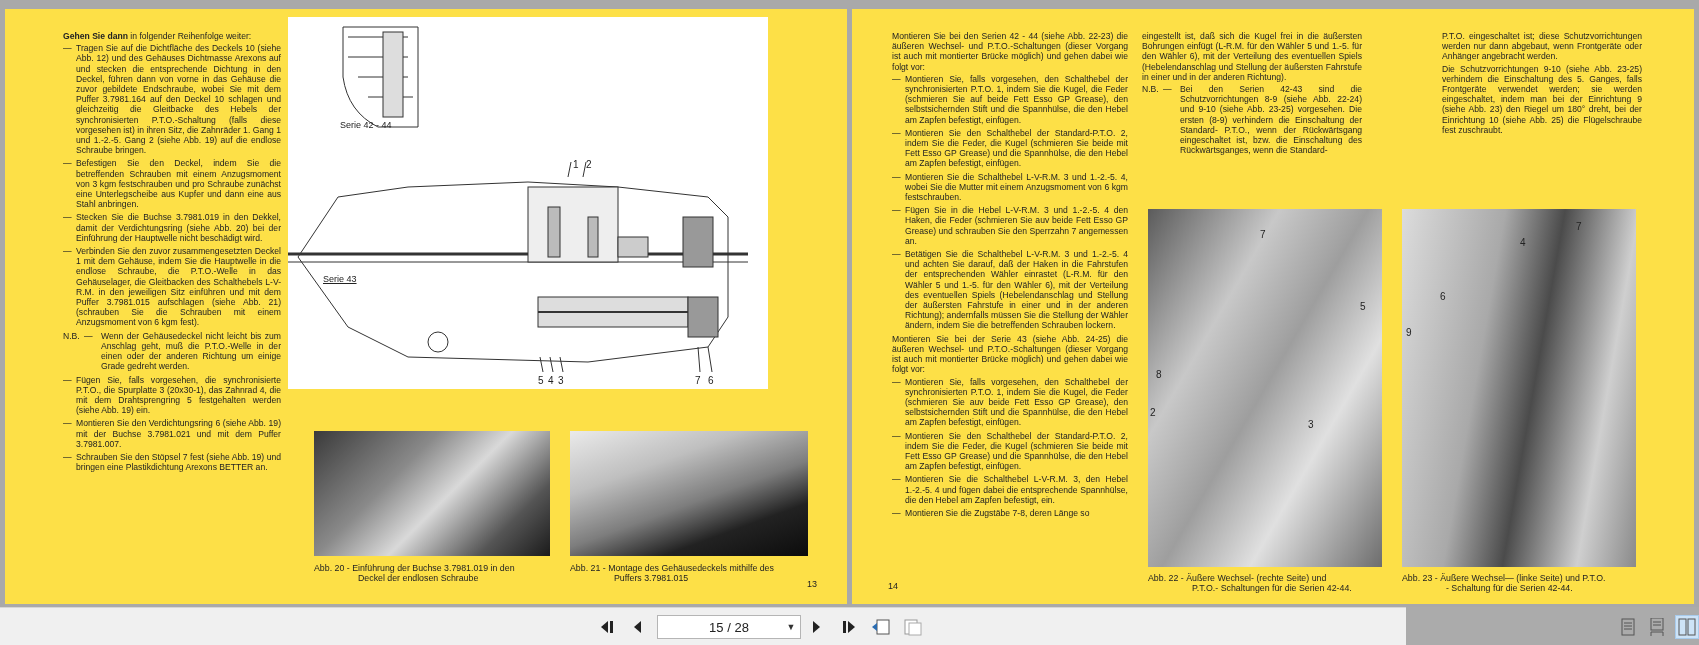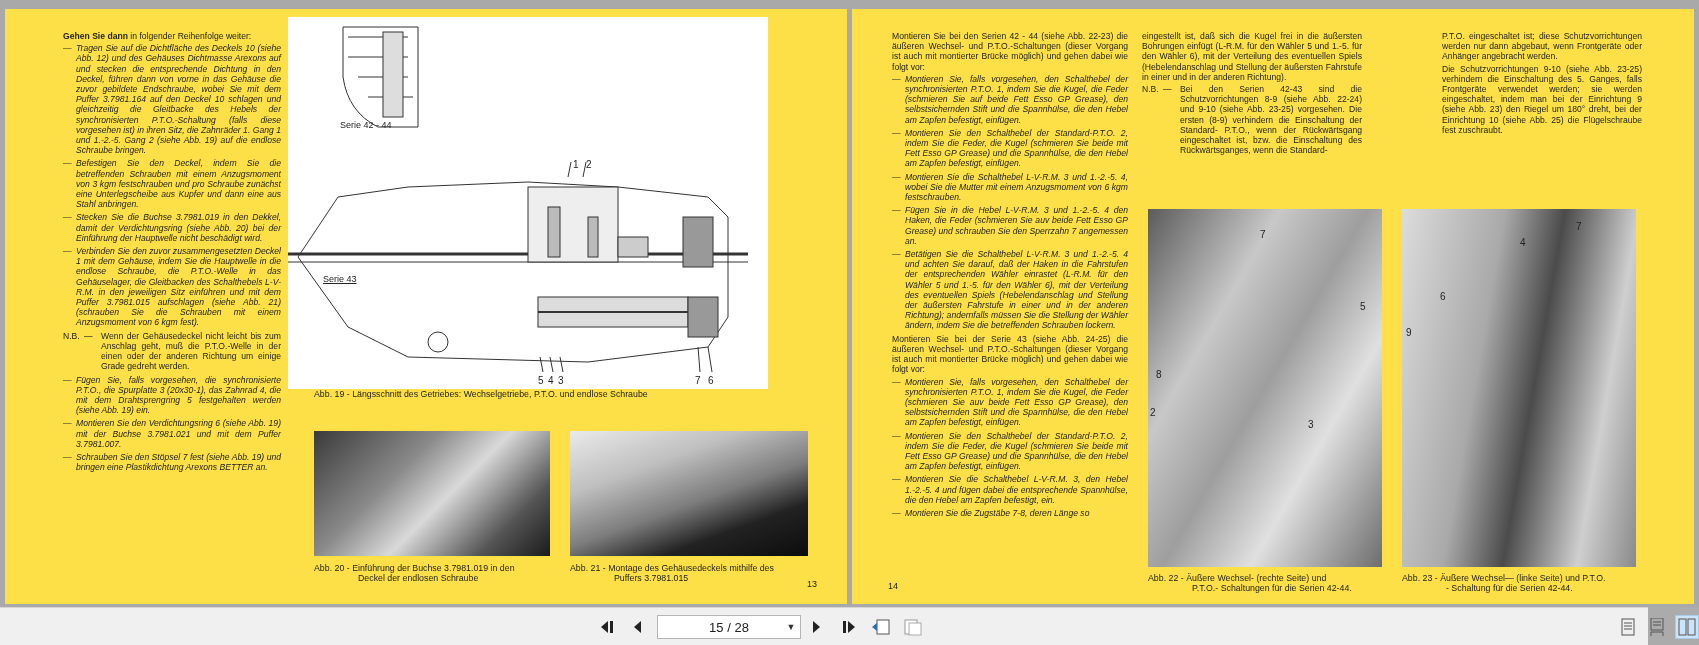--- a/index.html
+++ b/index.html
@@ -3,39 +3,39 @@
 <meta charset="utf-8">
 <style>
   * { box-sizing: border-box; margin: 0; padding: 0; }
   html, body { width: 1699px; height: 645px; overflow: hidden; background: #ababab; font-family: "Liberation Sans", sans-serif; }
   #viewer { position: absolute; left: 0; top: 0; width: 1699px; height: 607px; background: #a9a9a9; }
   .page { position: absolute; top: 9px; height: 595px; background: #fde047; overflow: hidden; }
   #page-left { left: 5px; width: 842px; }
   #page-right { left: 852px; width: 842px; }
   .col { position: absolute; font-size: 8.6px; line-height: 10.2px; color: #222; text-align: justify; }
   .col p { margin-bottom: 2px; }
-  .item { position: relative; padding-left: 13px; margin-bottom: 3px; font-style: italic; }
+  .item { position: relative; padding-left: 13px; margin-bottom: 3px; }
   .item::before { content: "\2014"; position: absolute; left: 0; top: 0; }
   .nb { position: relative; padding-left: 38px; margin-bottom: 3px; }
   .nb .nb-label { position: absolute; left: 0; top: 0; font-weight: normal; }
   .nb .nb-dash { position: absolute; left: 21px; top: 0; }
   b { font-weight: bold; }
   .caption { position: absolute; font-size: 8.8px; line-height: 10.4px; color: #222; }
   .caption .indent { display: block; padding-left: 44px; }
   .pagenum { position: absolute; font-size: 9px; color: #222; }
   .figure { position: absolute; overflow: hidden; }
   .photo { background: linear-gradient(135deg, #3a3a3a 0%, #8a8a8a 35%, #d9d9d9 55%, #555 80%, #1b1b1b 100%); }
   .photo-b { background: linear-gradient(160deg, #eaeaea 0%, #bfbfbf 30%, #7d7d7d 55%, #222 75%, #0c0c0c 100%); }
   .photo-c { background: linear-gradient(120deg, #5b5b5b 0%, #c8c8c8 30%, #9e9e9e 50%, #e0e0e0 70%, #6d6d6d 100%); }
   .photo-d { background: linear-gradient(100deg, #dcdcdc 0%, #a9a9a9 35%, #4b4b4b 55%, #cfcfcf 80%, #8a8a8a 100%); }
   .drawing { background: #fff; }
   .fig-label { position: absolute; font-size: 9px; color: #222; }
   .callout { position: absolute; font-size: 10px; color: #222; }
   
-  #toolbar { position: absolute; left: 0; top: 607px; width: 1648px; height: 38px; background: #f0f0f0; border-top: 1px solid #d6d6d6; }
+  #toolbar { position: absolute; left: 0; top: 607px; width: 1406px; height: 38px; background: #f0f0f0; border-top: 1px solid #d6d6d6; }
   .tb-btn { position: absolute; top: 8px; height: 22px; width: 22px; display: flex; align-items: center; justify-content: center; color: #222; font-size: 14px; cursor: pointer; }
   #page-select { position: absolute; left: 657px; top: 7px; width: 144px; height: 24px; background: #fff; border: 1px solid #b5b5b5; display: flex; align-items: center; }
   #page-select .val { flex: 1; text-align: center; font-size: 13px; color: #222; padding-left: 18px; }
   #page-select .caret { width: 18px; text-align: center; font-size: 9px; color: #333; }
   .view-btn { position: absolute; top: 7px; width: 22px; height: 24px; display: flex; align-items: center; justify-content: center; }
   .view-btn.active { background: #cde3f7; border: 1px solid #a8cbec; }
 </style>
 </head>
 <body>
 
@@ -83,21 +83,20 @@
       <span class="fig-label" style="left:52px; top:103px;">Serie 42 - 44</span>
       <span class="fig-label" style="left:35px; top:257px;text-decoration:underline;">Serie 43</span>
       <span class="callout" style="left:285px; top:142px;">1</span>
       <span class="callout" style="left:298px; top:142px;">2</span>
       <span class="callout" style="left:250px; top:358px;">5</span>
       <span class="callout" style="left:260px; top:358px;">4</span>
       <span class="callout" style="left:270px; top:358px;">3</span>
       <span class="callout" style="left:407px; top:358px;">7</span>
       <span class="callout" style="left:420px; top:358px;">6</span>
     </div>
-    <div class="caption" style="left:309px; top:380px; width:460px;">Abb. 19 - Längsschnitt des Getriebes: Wechselgetriebe, P.T.O. und endlose Schraube</div>
 
     <div class="figure photo" style="left:309px; top:422px; width:236px; height:125px;"></div>
     <div class="caption" style="left:309px; top:554px; width:240px;">
       <span>Abb. 20 - Einführung der Buchse 3.7981.019 in den</span>
       <span class="indent">Deckel der endlosen Schraube</span>
     </div>
 
     <div class="figure photo-b" style="left:565px; top:422px; width:238px; height:125px;"></div>
     <div class="caption" style="left:565px; top:554px; width:250px;">
       <span>Abb. 21 - Montage des Gehäusedeckels mithilfe des</span>

